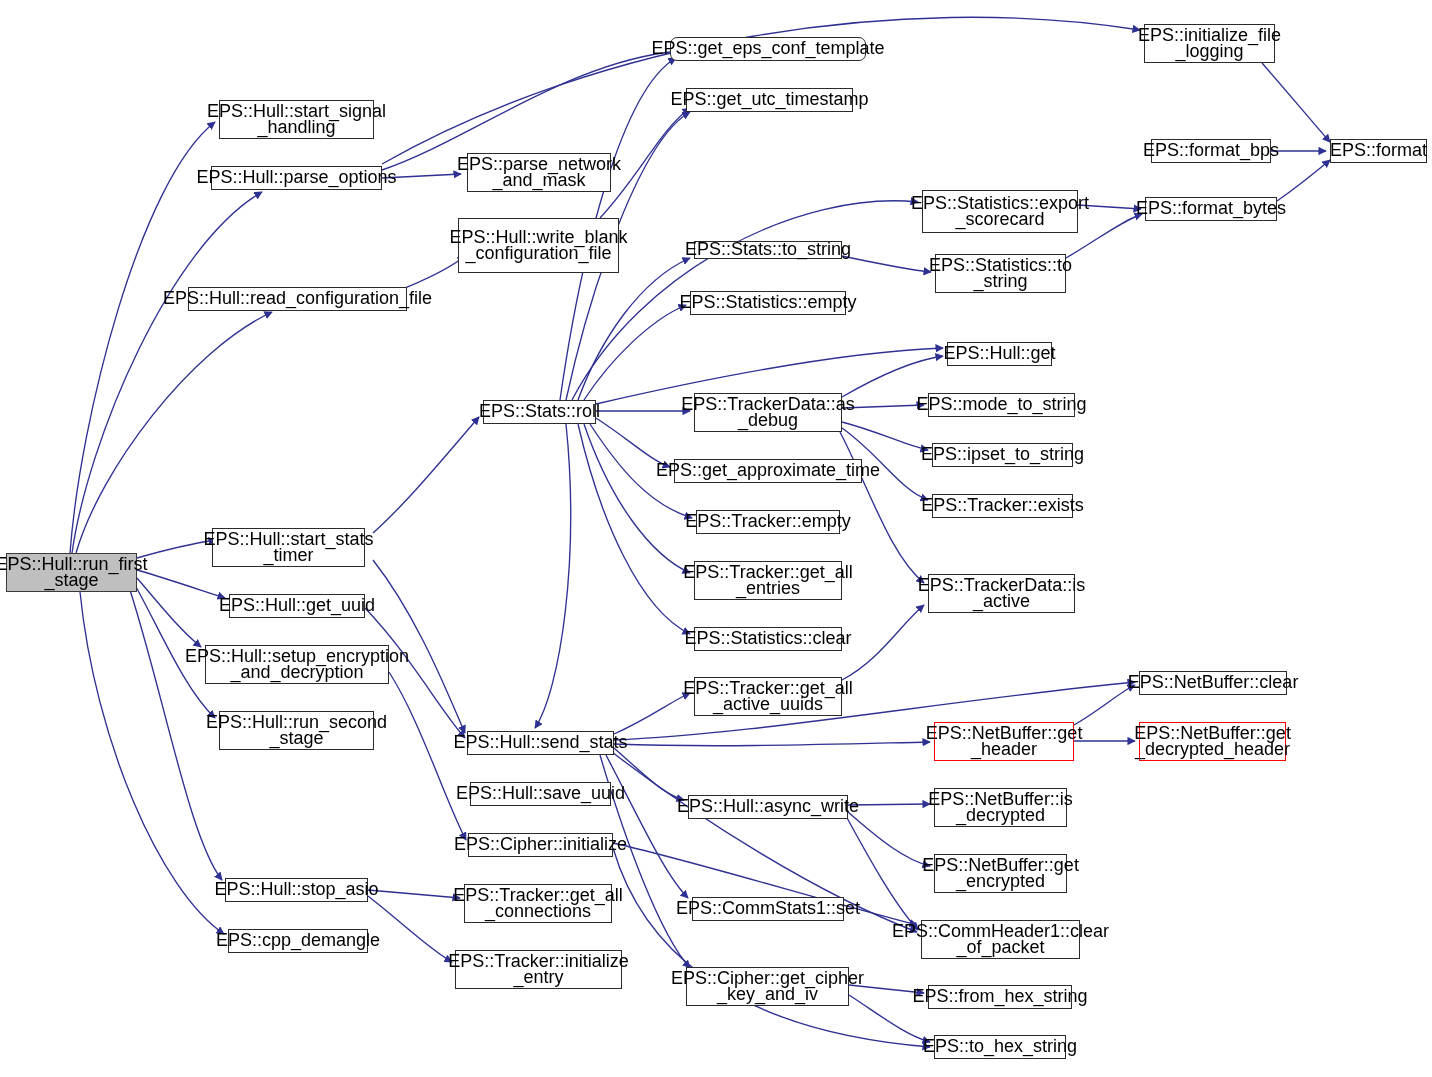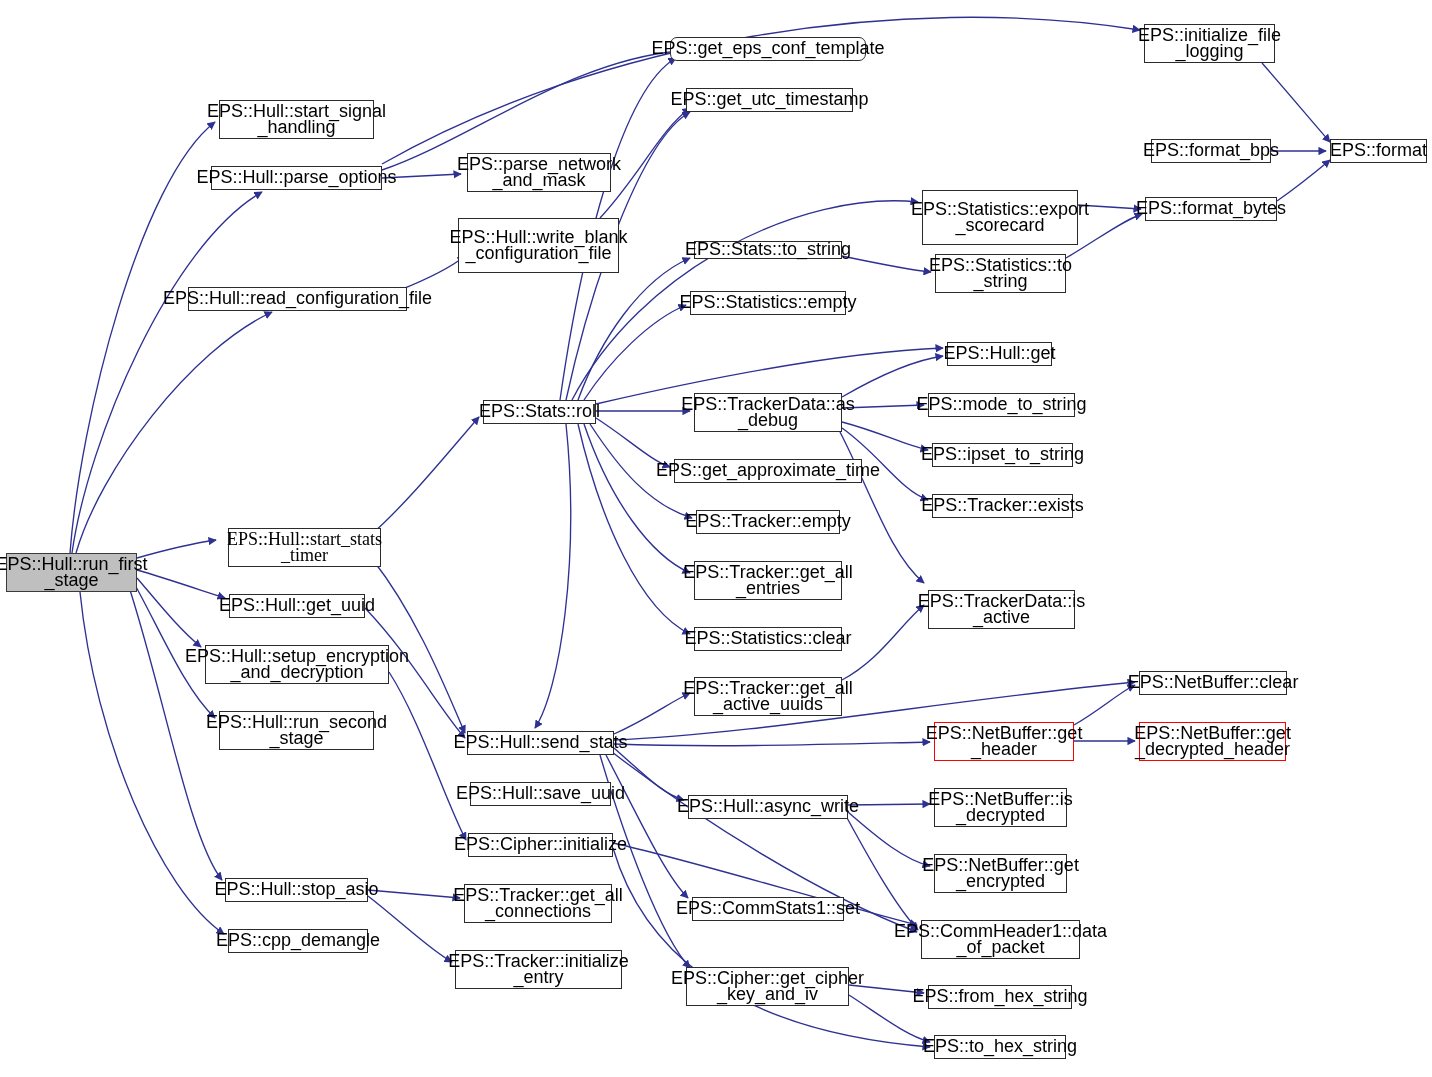--- a/index.html
+++ b/index.html
@@ -97,41 +97,41 @@
 _and_mask</div>
       <div class="node" style="left: 458px; top: 218px; width: 161px; height: 55px;">EPS::Hull::write_blank
 _configuration_file</div>
       <div class="node" style="left: 670px; top: 37px; width: 196px; height: 24px; border-radius: 7px;">EPS::get_eps_conf_template</div>
       <div class="node" style="left: 686px; top: 88px; width: 167px; height: 24px;">EPS::get_utc_timestamp</div>
       <div class="node" style="left: 1144px; top: 24px; width: 131px; height: 39px;">EPS::initialize_file
 _logging</div>
       <div class="node" style="left: 1151px; top: 139px; width: 120px; height: 24px;">EPS::format_bps</div>
       <div class="node" style="left: 1145px; top: 197px; width: 132px; height: 24px;">EPS::format_bytes</div>
       <div class="node" style="left: 1330px; top: 139px; width: 97px; height: 24px;">EPS::format</div>
-      <div class="node" style="left: 922px; top: 190px; width: 156px; height: 55px;">EPS::Statistics::export
+      <div class="node" style="left: 922px; top: 190px; width: 156px; height: 43px;">EPS::Statistics::export
 _scorecard</div>
       <div class="node" style="left: 935px; top: 254px; width: 131px; height: 39px;">EPS::Statistics::to
 _string</div>
       <div class="node" style="left: 694px; top: 241px; width: 148px; height: 16px;">EPS::Stats::to_string</div>
       <div class="node" style="left: 690px; top: 291px; width: 156px; height: 24px;">EPS::Statistics::empty</div>
       <div class="node" style="left: 483px; top: 400px; width: 113px; height: 24px;">EPS::Stats::roll</div>
       <div class="node" style="left: 947px; top: 342px; width: 105px; height: 24px;">EPS::Hull::get</div>
       <div class="node" style="left: 694px; top: 393px; width: 148px; height: 39px;">EPS::TrackerData::as
 _debug</div>
       <div class="node" style="left: 928px; top: 393px; width: 147px; height: 24px;">EPS::mode_to_string</div>
       <div class="node" style="left: 932px; top: 443px; width: 141px; height: 24px;">EPS::ipset_to_string</div>
       <div class="node" style="left: 932px; top: 494px; width: 141px; height: 24px;">EPS::Tracker::exists</div>
       <div class="node" style="left: 674px; top: 459px; width: 188px; height: 24px;">EPS::get_approximate_time</div>
       <div class="node" style="left: 696px; top: 510px; width: 144px; height: 24px;">EPS::Tracker::empty</div>
       <div class="node" style="left: 694px; top: 561px; width: 148px; height: 39px;">EPS::Tracker::get_all
 _entries</div>
       <div class="node" style="left: 694px; top: 627px; width: 148px; height: 24px;">EPS::Statistics::clear</div>
-      <div class="node" style="left: 928px; top: 574px; width: 147px; height: 39px; margin-top: 16px;">EPS::TrackerData::is
+      <div class="node" style="left: 928px; top: 574px; width: 147px; height: 39px;">EPS::TrackerData::is
 _active</div>
-      <div class="node" style="left: 228px; top: 528px; width: 153px; height: 39px; font-family: Liberation Serif, serif;">EPS::Hull::start_stats
+      <div class="node" style="left: 212px; top: 528px; width: 153px; height: 39px;">EPS::Hull::start_stats
 _timer</div>
       <div class="node" style="left: 229px; top: 594px; width: 136px; height: 24px;">EPS::Hull::get_uuid</div>
       <div class="node" style="left: 205px; top: 645px; width: 184px; height: 39px;">EPS::Hull::setup_encryption
 _and_decryption</div>
       <div class="node" style="left: 219px; top: 711px; width: 155px; height: 39px;">EPS::Hull::run_second
 _stage</div>
       <div class="node" style="left: 225px; top: 878px; width: 143px; height: 24px;">EPS::Hull::stop_asio</div>
       <div class="node" style="left: 228px; top: 929px; width: 140px; height: 24px;">EPS::cpp_demangle</div>
       <div class="node" style="left: 464px; top: 884px; width: 148px; height: 39px;">EPS::Tracker::get_all
 _connections</div>
@@ -148,18 +148,18 @@
 _key_and_iv</div>
       <div class="node" style="left: 1139px; top: 671px; width: 148px; height: 24px;">EPS::NetBuffer::clear</div>
       <div class="node hl" style="left: 934px; top: 722px; width: 140px; height: 39px;">EPS::NetBuffer::get
 _header</div>
       <div class="node hl" style="left: 1139px; top: 722px; width: 147px; height: 39px;">EPS::NetBuffer::get
 _decrypted_header</div>
       <div class="node" style="left: 934px; top: 788px; width: 133px; height: 39px;">EPS::NetBuffer::is
 _decrypted</div>
       <div class="node" style="left: 934px; top: 854px; width: 133px; height: 39px;">EPS::NetBuffer::get
 _encrypted</div>
-      <div class="node" style="left: 921px; top: 920px; width: 159px; height: 39px;">EPS::CommHeader1::data
+      <div class="node" style="left: 921px; top: 920px; width: 159px; height: 39px;">EPS::CommHeader1::clear
 _of_packet</div>
       <div class="node" style="left: 928px; top: 985px; width: 144px; height: 24px;">EPS::from_hex_string</div>
       <div class="node" style="left: 934px; top: 1035px; width: 132px; height: 24px;">EPS::to_hex_string</div>
     </div>
 </div>
 
 </body></html>

